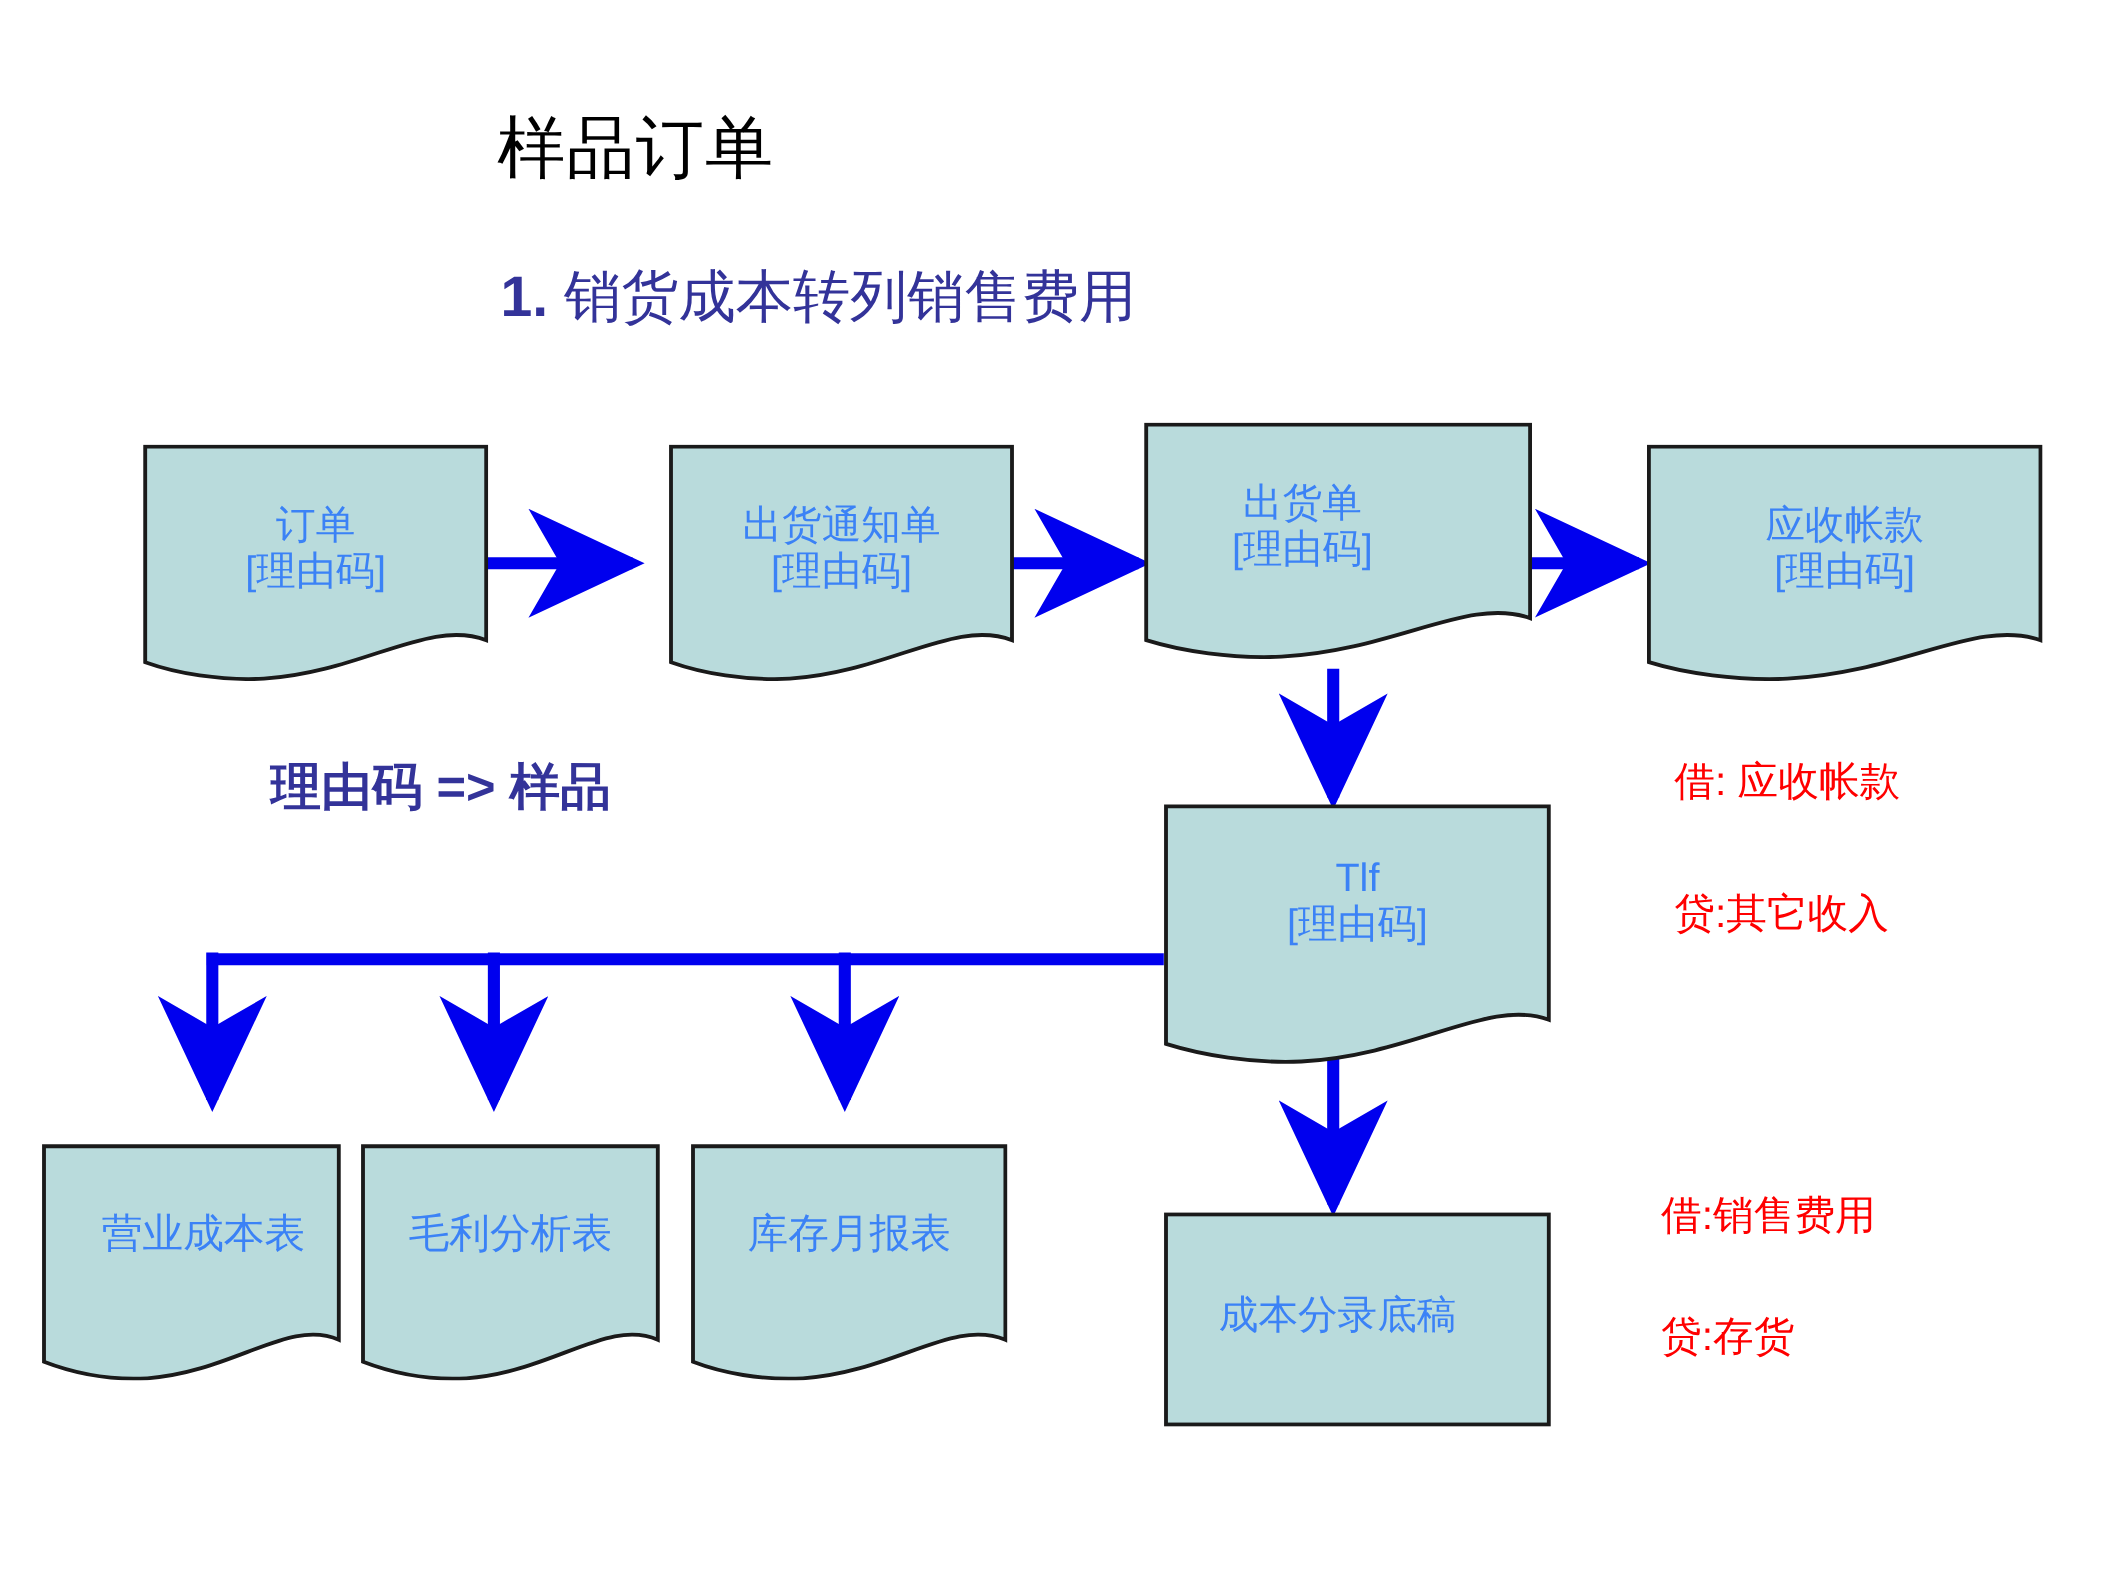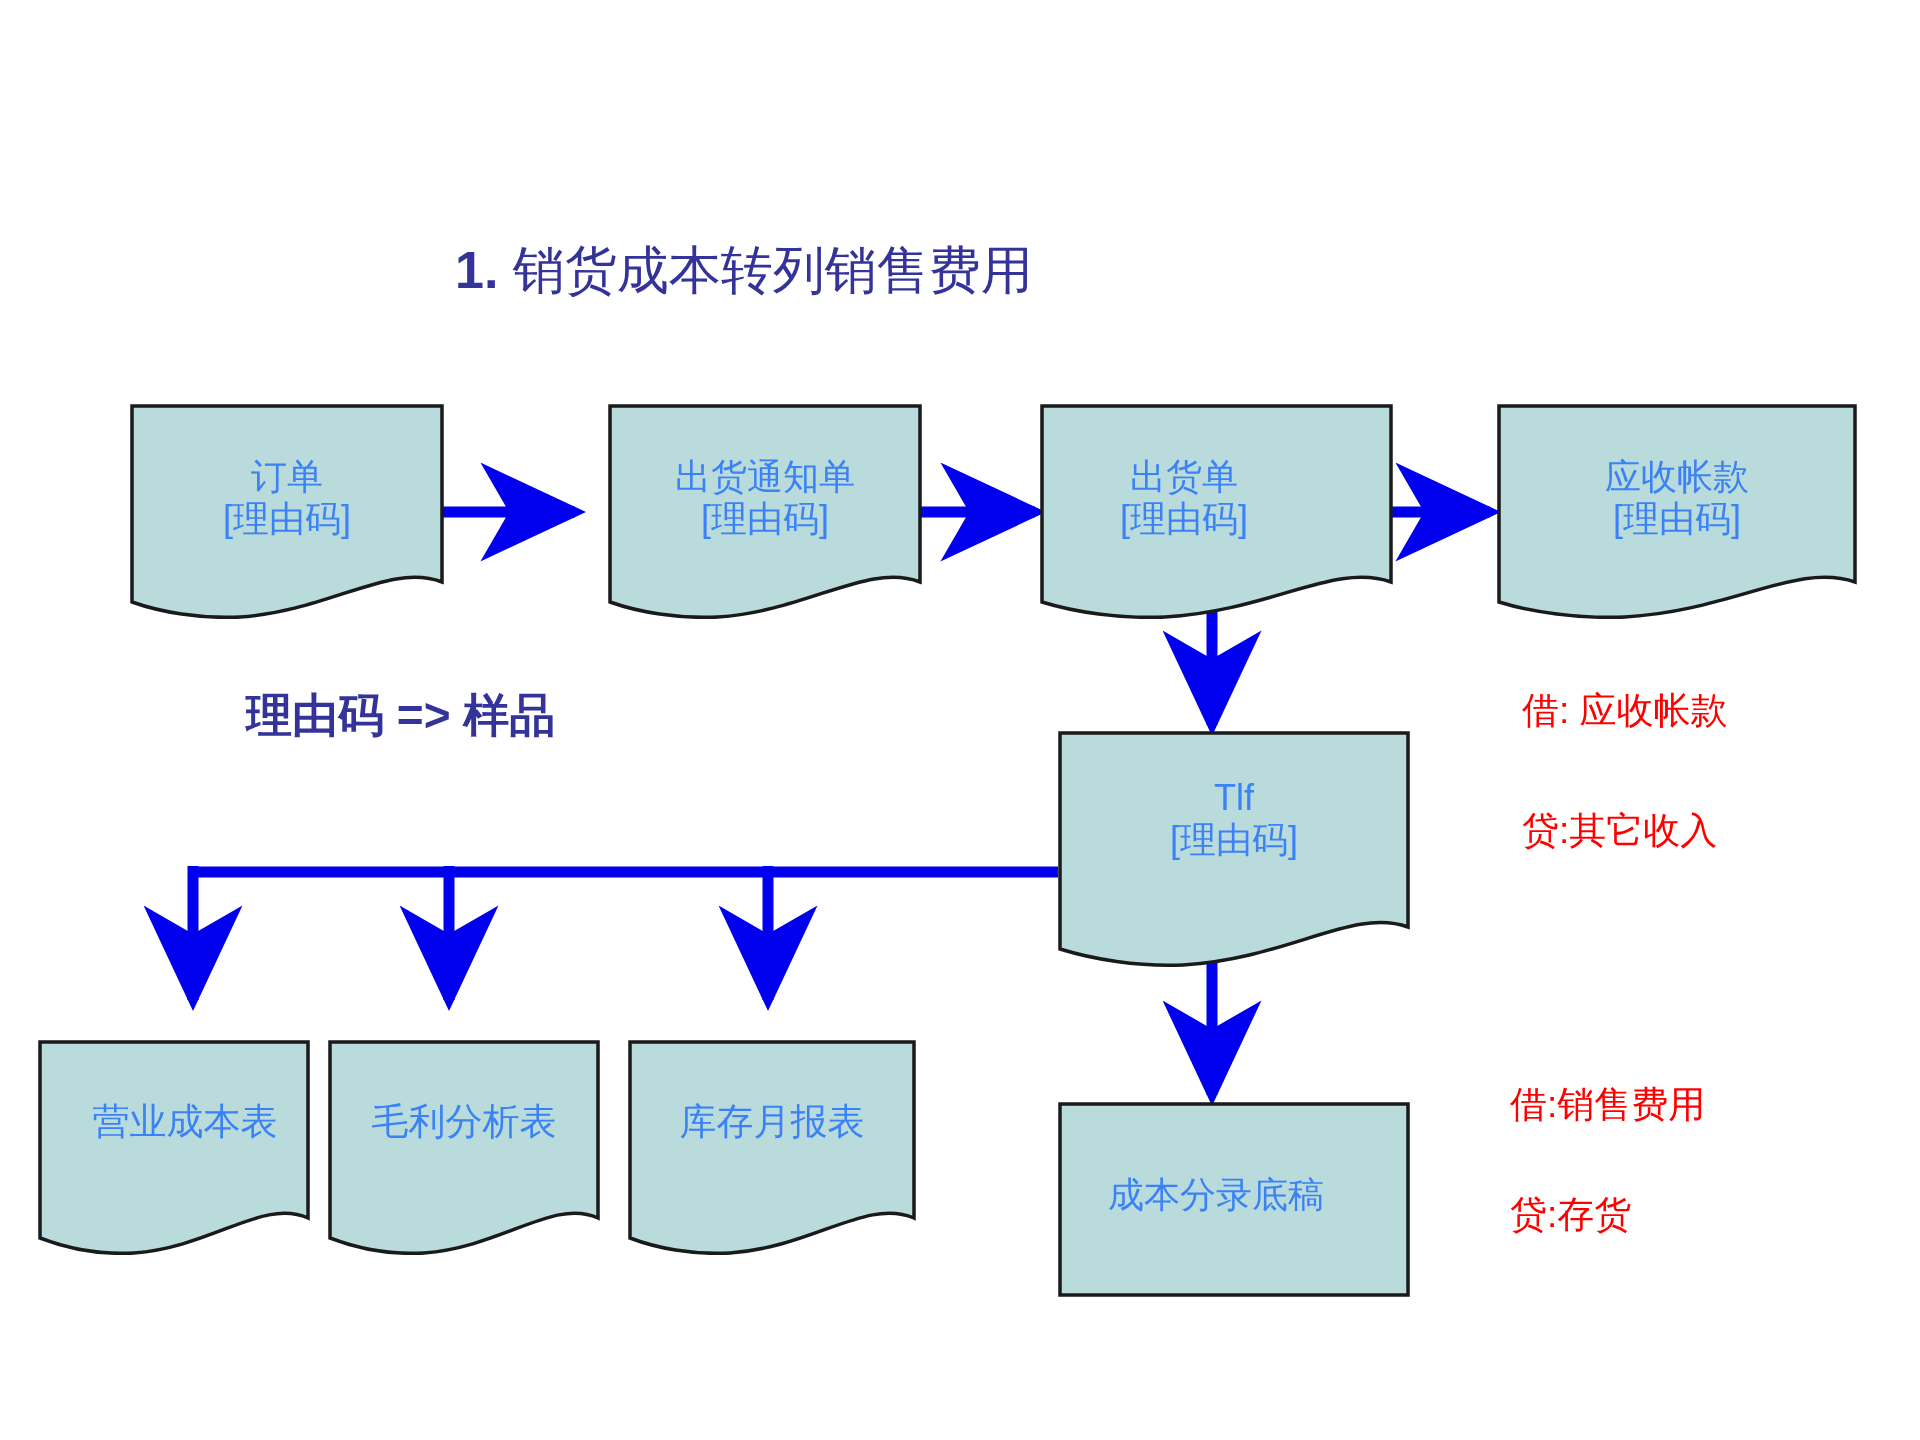--- a/index.html
+++ b/index.html
@@ -66,20 +66,21 @@
     font-size:37px;
     white-space:nowrap;
     line-height:1;
   }
 </style>
 </head>
 <body>
 
 <div id="stage">
 
+  <div class="abs" id="title">样品订单</div>
 
   <div class="abs" id="subtitle">
     <span class="num">1.</span>
     <span class="txt">销货成本转列销售费用</span>
   </div>
 
   <div class="abs" id="note-reason">理由码 =&gt; 样品</div>
 
   <svg class="abs" style="left:0;top:0;width:1920px;height:1440px;" viewBox="0 0 1920 1440">
     <defs>
@@ -117,21 +118,21 @@
   <div class="doc" style="left:580px;top:404px;width:314px;height:215px;margin-left:28px;">
     <svg width="314" height="215" viewBox="0 0 314 215" preserveAspectRatio="none">
       <path d="M2,2 L312,2 L312,178 C260,158 200,207 110,213 C70,215 30,208 2,198 Z" fill="#b9dbdc" stroke="#1a1a1a" stroke-width="3.5"></path>
     </svg>
     <div class="label" style="top:52px;">
       <span>出货通知单</span>
       <span class="l2">[理由码]</span>
     </div>
   </div>
 
-  <div class="doc" style="left:1040px;top:404px;width:288px;height:215px;">
+  <div class="doc" style="left:1040px;top:384px;width:288px;height:215px;">
     <svg width="353" height="215" viewBox="0 0 353 215" preserveAspectRatio="none">
       <path d="M2,2 L351,2 L351,178 C295,158 230,207 125,213 C80,215 34,208 2,198 Z" fill="#b9dbdc" stroke="#1a1a1a" stroke-width="3.5"></path>
     </svg>
     <div class="label" style="top:52px;">
       <span>出货单</span>
       <span class="l2">[理由码]</span>
     </div>
   </div>
 
   <div class="doc" style="left:1497px;top:404px;width:360px;height:215px;">

